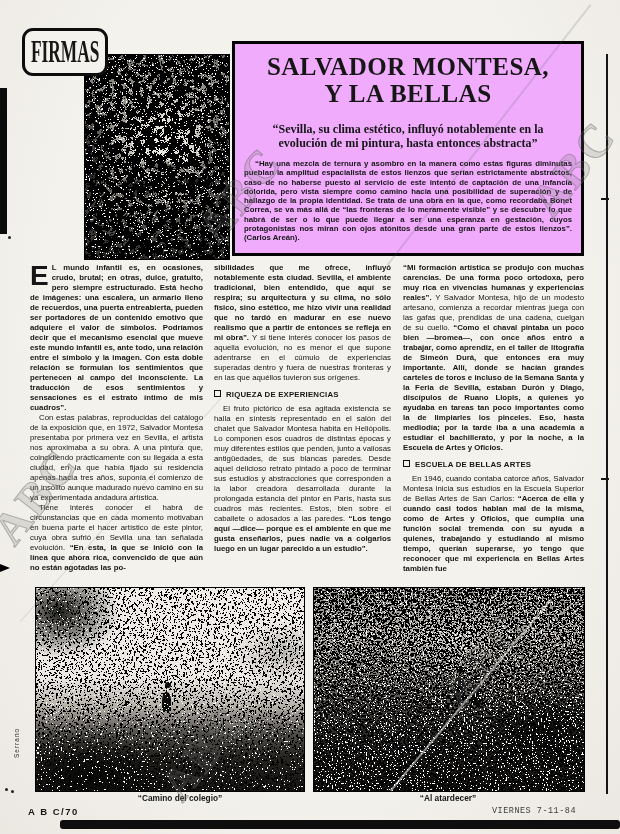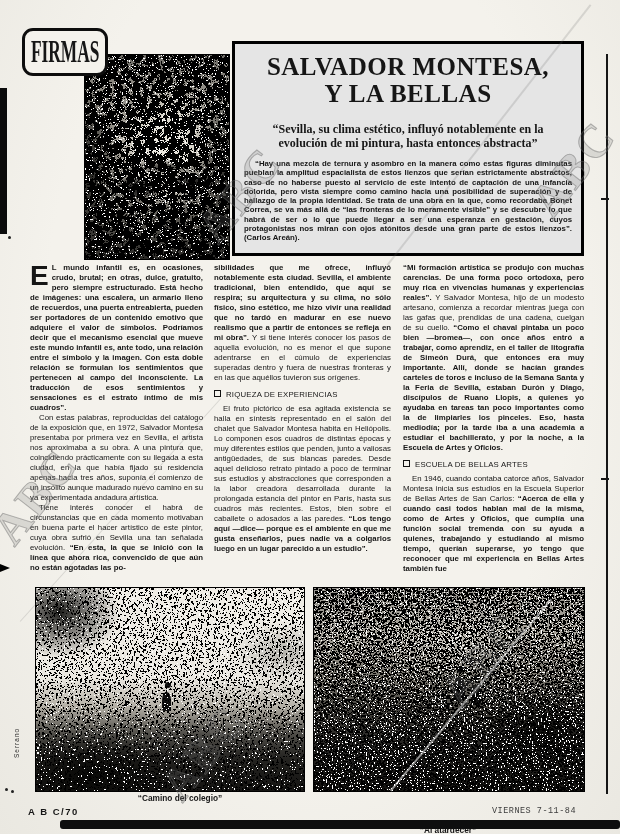--- a/index.html
+++ b/index.html
@@ -33,60 +33,60 @@
     background:
       radial-gradient(ellipse 34px 15px at 38% 65%, rgba(8,8,8,0.95) 0%, rgba(8,8,8,0.55) 55%, rgba(8,8,8,0) 78%),
       radial-gradient(ellipse 34px 15px at 74% 63%, rgba(8,8,8,0.95) 0%, rgba(8,8,8,0.55) 55%, rgba(8,8,8,0) 78%),
       radial-gradient(ellipse 76px 12px at 55% 55%, rgba(14,14,12,0.8) 0%, rgba(14,14,12,0) 70%),
       radial-gradient(ellipse 60px 80px at 55% 46%, #eeebe2 0%, #d6d2c8 48%, rgba(214,210,200,0) 74%),
       radial-gradient(ellipse 46px 130px at 2% 55%, rgba(16,16,14,0.95) 0%, rgba(16,16,14,0) 70%),
       radial-gradient(ellipse 46px 130px at 100% 55%, rgba(20,20,18,0.9) 0%, rgba(20,20,18,0) 70%),
       linear-gradient(180deg,#6e6c66 0%,#8f8c84 16%,#a6a299 40%,#8e8b83 62%,#4f4d48 84%,#2b2a27 100%);}
   
   #headline-box{left:232px;top:41px;width:352px;height:215px;border:3px solid #000;
-      background:#e5e5e5;box-sizing:border-box;z-index:4;}
+      background:#f0abfc;box-sizing:border-box;z-index:4;}
   .title-line{font-family:"Liberation Serif", serif;font-weight:bold;text-align:center;
       font-size:25px;line-height:27px;letter-spacing:0.5px;}
   #title-wrap{margin-top:9px;}
   #subtitle{font-family:"Liberation Serif", serif;font-weight:bold;text-align:center;
       font-size:12px;line-height:14px;margin:15px 16px 0 16px;}
   #lead{margin:9px 9px 0 9px;font-size:7.8px;line-height:9.3px;font-weight:bold;
       text-align:justify;text-indent:11px;}
   
   .col{top:263px;height:322px;overflow:hidden;text-align:justify;
       font-size:7.8px;line-height:10px;}
   #col-1{left:30px;width:173px;}
   #col-2{left:214px;width:177px;}
   #col-3{left:403px;width:181px;}
   .para{margin:0;}
   .para.ind{text-indent:9px;}
   .b{font-weight:bold;}
   .dropcap{float:left;font-weight:bold;font-size:28px;line-height:23px;margin:1px 3px 0 0;}
-  .sec-header{font-weight:normal;margin:7px 0 4px 0;letter-spacing:0.2px;text-align:left;}
+  .sec-header{font-weight:bold;margin:7px 0 4px 0;letter-spacing:0.2px;text-align:left;}
   .sq{display:inline-block;width:5px;height:5px;border:1.5px solid #111;margin-right:5px;
       vertical-align:0px;}
   
   #photo-camino{left:35px;top:587px;width:268px;height:203px;
     background:
       radial-gradient(ellipse 85px 65px at 9% 12%, rgba(14,14,12,0.92) 0%, rgba(14,14,12,0) 70%),
       radial-gradient(ellipse 70px 45px at 92% 32%, rgba(50,50,46,0.30) 0%, rgba(50,50,46,0) 70%),
       radial-gradient(ellipse 120px 55px at 20% 92%, rgba(8,8,6,0.95) 0%, rgba(8,8,6,0) 75%),
       linear-gradient(180deg,#f0ede6 0%,#ebe8e1 44%,#b5b1a7 58%,#4e4c47 72%,#242320 84%,#151412 100%);}
   #photo-atardecer{left:313px;top:587px;width:270px;height:203px;
     background:
       radial-gradient(ellipse 95px 50px at 50% 26%, rgba(228,226,218,0.45) 0%, rgba(228,226,218,0) 75%),
       radial-gradient(ellipse 90px 60px at 85% 70%, rgba(10,10,8,0.85) 0%, rgba(10,10,8,0) 75%),
       linear-gradient(180deg,#93908a 0%,#a5a198 22%,#716e66 45%,#3e3c37 62%,#232220 78%,#141310 100%);}
   .fig{position:absolute;background:#101010;}
   .fig-head{position:absolute;background:#101010;border-radius:50%;}
   .noise{position:absolute;left:0;top:0;width:100%;height:100%;}
   
   .caption{top:793px;font-weight:bold;font-size:8.3px;text-align:center;}
   #caption-left{left:46px;width:268px;}
-  #caption-right{left:313px;width:270px;margin-top:32px;}
+  #caption-right{left:313px;width:270px;}
   #photo-credit{left:13px;top:758px;transform:rotate(-90deg);transform-origin:0 0;
       font-size:6.5px;letter-spacing:1px;color:#2a2a2a;}
   #footer-left{left:28px;top:806px;font-weight:bold;font-size:9.5px;letter-spacing:1.5px;}
   #footer-right{left:492px;top:806px;font-family:"Liberation Mono", monospace;
       font-size:8.5px;color:#3c3c3c;letter-spacing:0.5px;}
 </style>
 </head>
 <body>
 
 <div class="abs" id="left-strip"></div>

